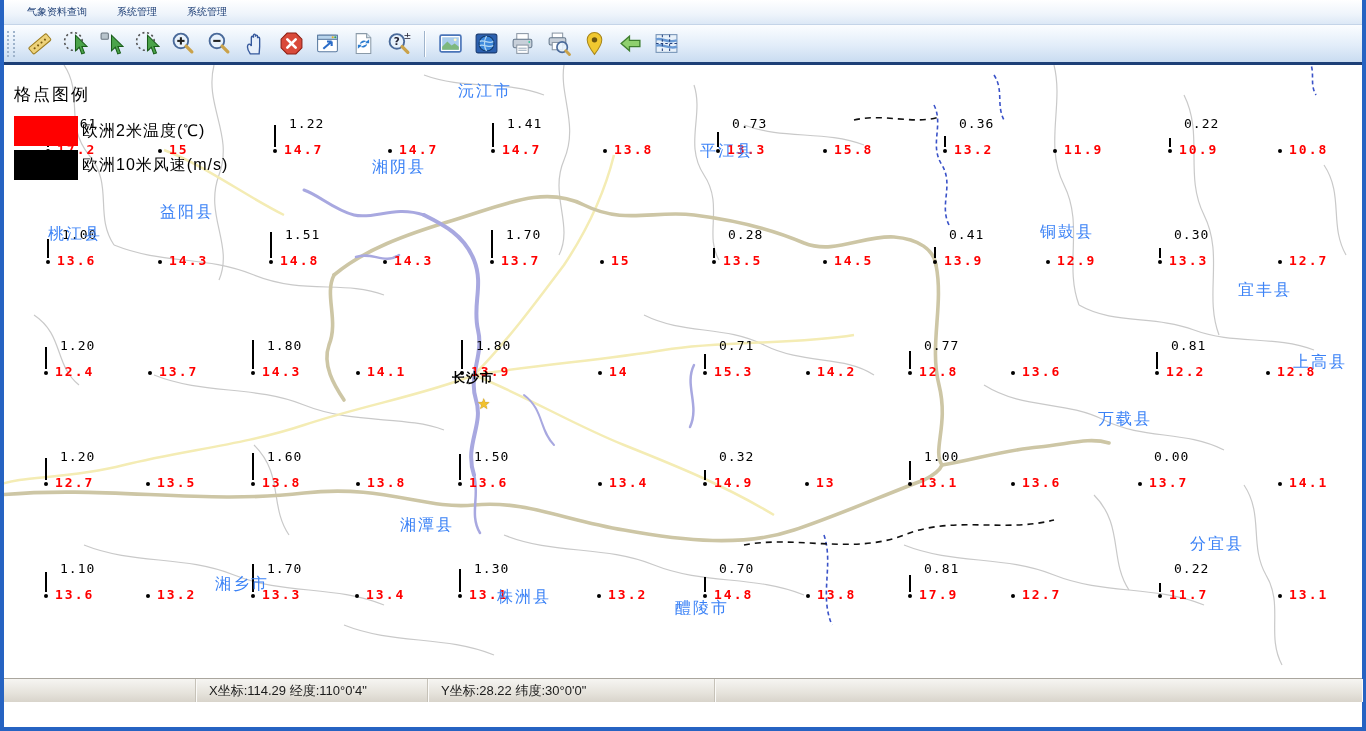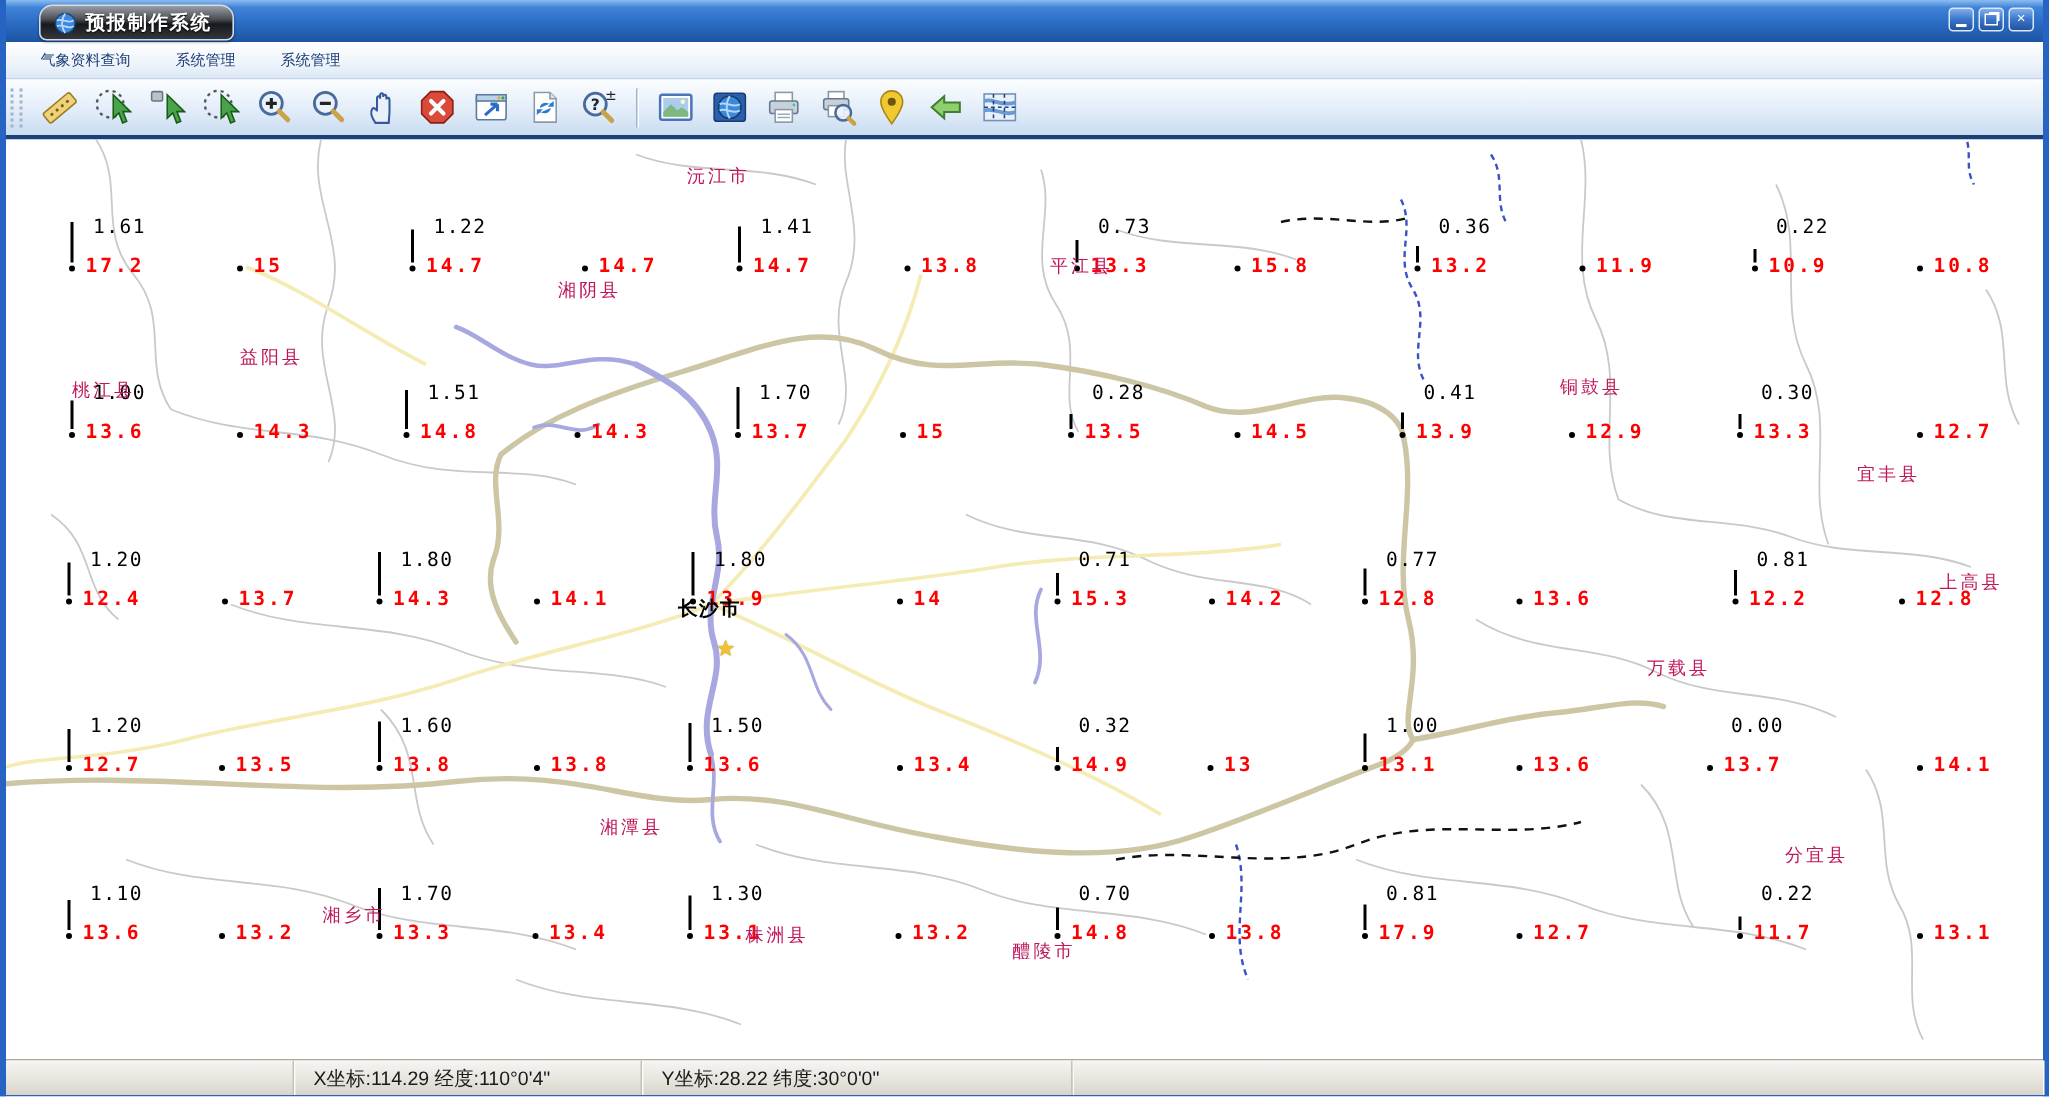--- a/index.html
+++ b/index.html
@@ -39,21 +39,21 @@
   .tb-sep{width:1px;height:26px;background:#9fb4cc;border-right:1px solid #fff;margin:0 2px;}
   
   .map-area{position:relative;width:1358px;height:613px;background:#fff;overflow:hidden;}
   .map-bg{position:absolute;left:0;top:0;z-index:0;}
   .pt-dot{position:absolute;width:4px;height:4px;background:#000;border-radius:50%;z-index:2;}
   .pt-barb{position:absolute;width:2px;background:#000;z-index:2;}
   .pt-temp{position:absolute;z-index:2;color:#ff0000;font-family:"DejaVu Sans Mono",monospace;
     font-size:13px;font-weight:bold;letter-spacing:2px;white-space:nowrap;}
   .pt-wind{position:absolute;z-index:2;color:#000;font-family:"DejaVu Sans Mono",monospace;
     font-size:13px;letter-spacing:1px;white-space:nowrap;}
-  .map-label{position:absolute;z-index:3;color:#be185d;font-size:12px;letter-spacing:2px;white-space:nowrap;}
+  .map-label{position:absolute;z-index:3;color:#3b82f6;font-size:16px;letter-spacing:2px;white-space:nowrap;}
   .map-city{position:absolute;z-index:4;color:#000;font-size:13px;font-weight:bold;letter-spacing:1px;white-space:nowrap;}
   .map-star{position:absolute;z-index:4;color:#f2c12e;font-size:15px;text-shadow:0 0 1px #8a6a00;}
   .legend{position:absolute;left:10px;top:18px;z-index:6;}
   .legend-title{font-size:17px;color:#000;letter-spacing:2px;margin-bottom:10px;}
   .legend-item{display:flex;align-items:center;margin-bottom:4px;}
   .legend-swatch{width:64px;height:30px;margin-right:4px;}
   .legend-label{font-size:16px;color:#000;letter-spacing:1px;}
   
   .statusbar{height:23px;display:flex;align-items:center;
     background:linear-gradient(180deg,#f6f5f2 0%,#e6e3dc 60%,#d8d4cb 100%);
@@ -63,42 +63,20 @@
   .sb-p1{width:165px;}
   .sb-p2{width:205px;}
   .sb-p3{width:260px;}
   .sb-p4{flex:1;border-right:none;}
 </style>
 </head>
 <body>
 
 <div class="window">
 
-  <div class="titlebar">
-    <div class="title-tab">
-      <span style="display:flex">
-        <svg width="15" height="15" viewBox="0 0 16 16">
-            <circle cx="8" cy="8" r="7" fill="#3c88dc" stroke="#15477f"></circle>
-            <path d="M2 6 C6 4 10 9 14 6 M2 10 C6 8 10 13 14 10 M8 1 C5 5 5 11 8 15" stroke="#bcdcf6" stroke-width="1.2" fill="none"></path>
-          </svg>
-      </span>
-      <span class="tab-text">预报制作系统</span>
-    </div>
-    <div class="win-btns">
-      <div class="win-btn">
-          <span class="g-min"></span>
-        </div>
-      <div class="win-btn">
-          <span class="g-restore"></span>
-        </div>
-      <div class="win-btn">
-          <span>×</span>
-        </div>
-    </div>
-  </div>
 
   <div class="menubar">
     <span class="menu-item">气象资料查询</span>
     <span class="menu-item">系统管理</span>
     <span class="menu-item">系统管理</span>
   </div>
 
   <div class="toolbar">
     <div class="tb-grip"></div>
     <span id="toolbar-buttons" style="display:flex;gap:9px;align-items:center">
@@ -497,20 +475,31 @@
         <span class="map-label" style="left: 1094px; top: 344px;">万载县</span>
         <span class="map-city" style="left: 448px; top: 304px;">长沙市</span>
         <span class="map-label" style="left: 396px; top: 450px;">湘潭县</span>
         <span class="map-label" style="left: 1186px; top: 469px;">分宜县</span>
         <span class="map-label" style="left: 211px; top: 509px;">湘乡市</span>
         <span class="map-label" style="left: 493px; top: 522px;">株洲县</span>
         <span class="map-label" style="left: 671px; top: 533px;">醴陵市</span>
         <span class="map-star" style="left: 473px; top: 330px;">★</span>
       </div>
 
+    <div class="legend">
+      <div class="legend-title">格点图例</div>
+      <div class="legend-item">
+        <span class="legend-swatch" style="background:#ff0000"></span>
+        <span class="legend-label">欧洲2米温度(℃)</span>
+      </div>
+      <div class="legend-item">
+        <span class="legend-swatch" style="background:#000000"></span>
+        <span class="legend-label">欧洲10米风速(m/s)</span>
+      </div>
+    </div>
   </div>
 
   <div class="statusbar">
     <div class="sb-panel sb-p1"></div>
     <div class="sb-panel sb-p2">X坐标:114.29 经度:110°0'4"</div>
     <div class="sb-panel sb-p3">Y坐标:28.22 纬度:30°0'0"</div>
     <div class="sb-panel sb-p4"></div>
   </div>
 </div>
 

